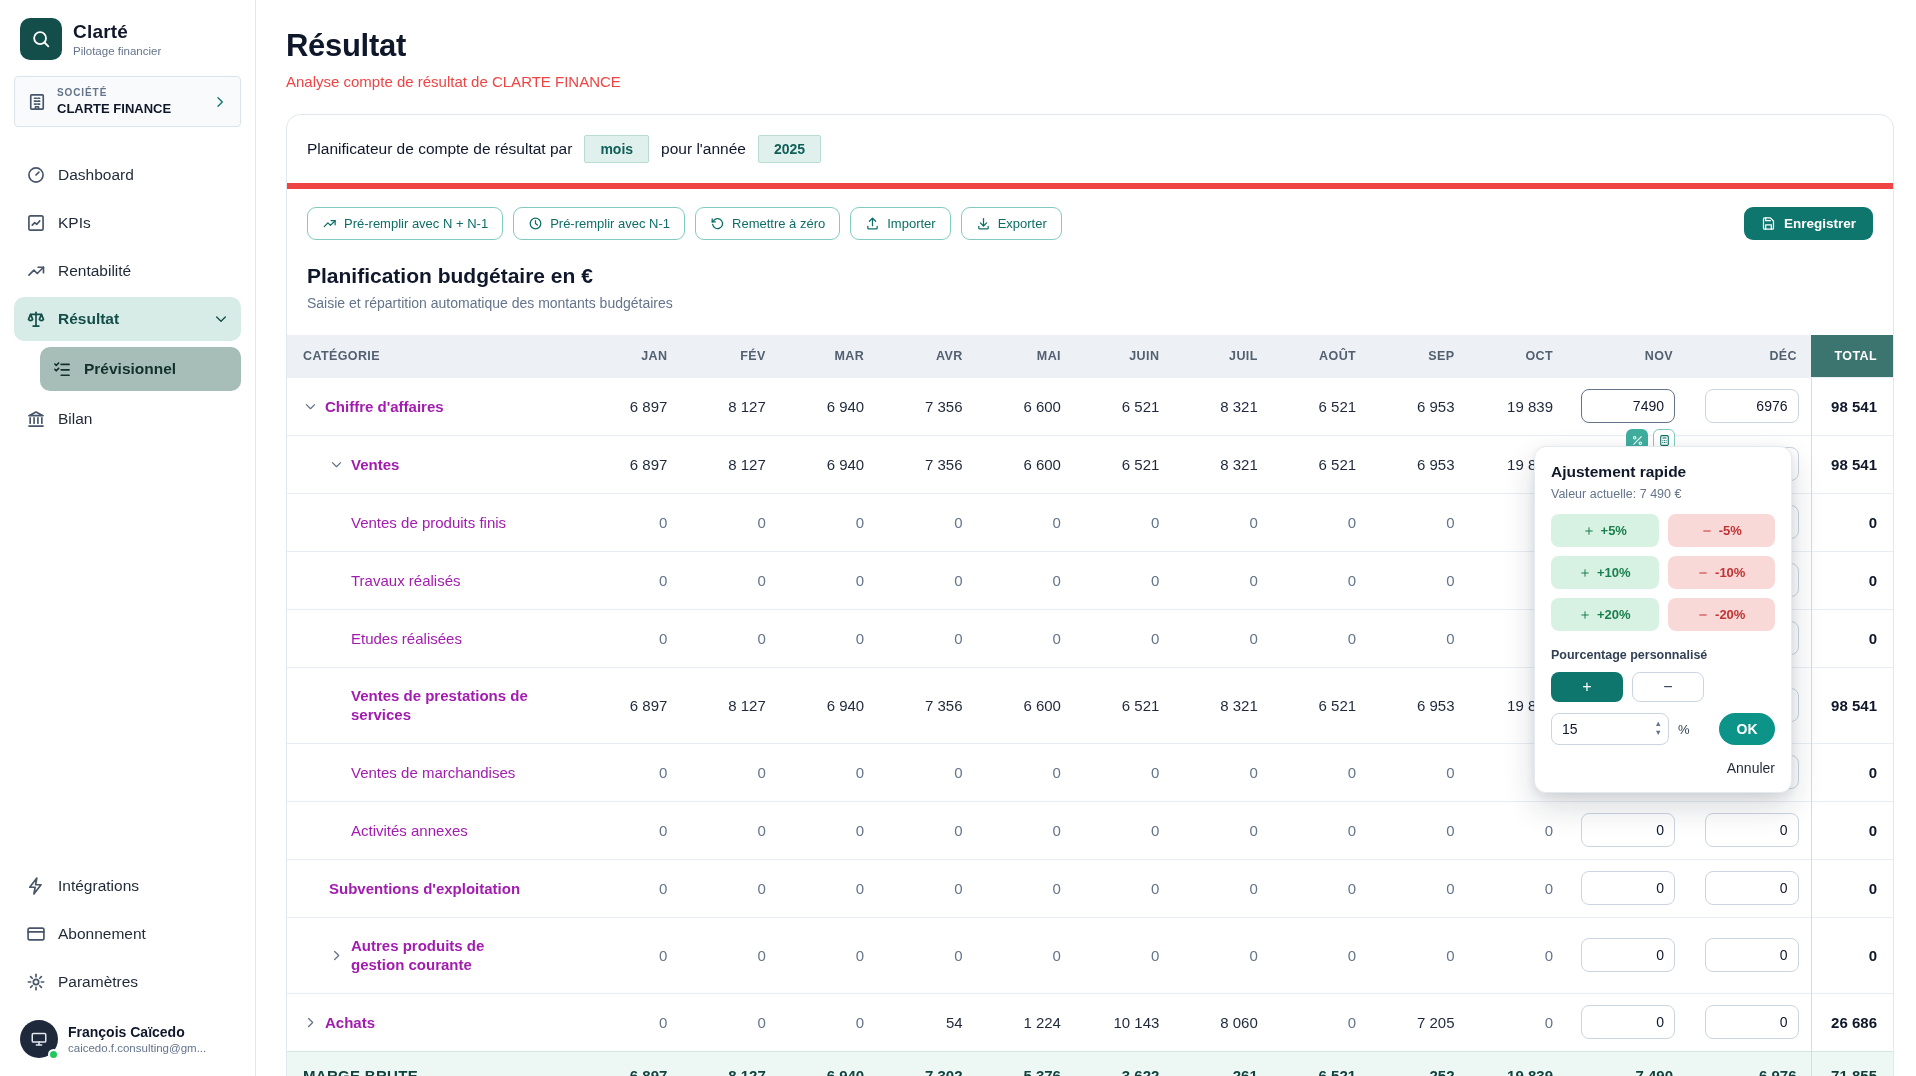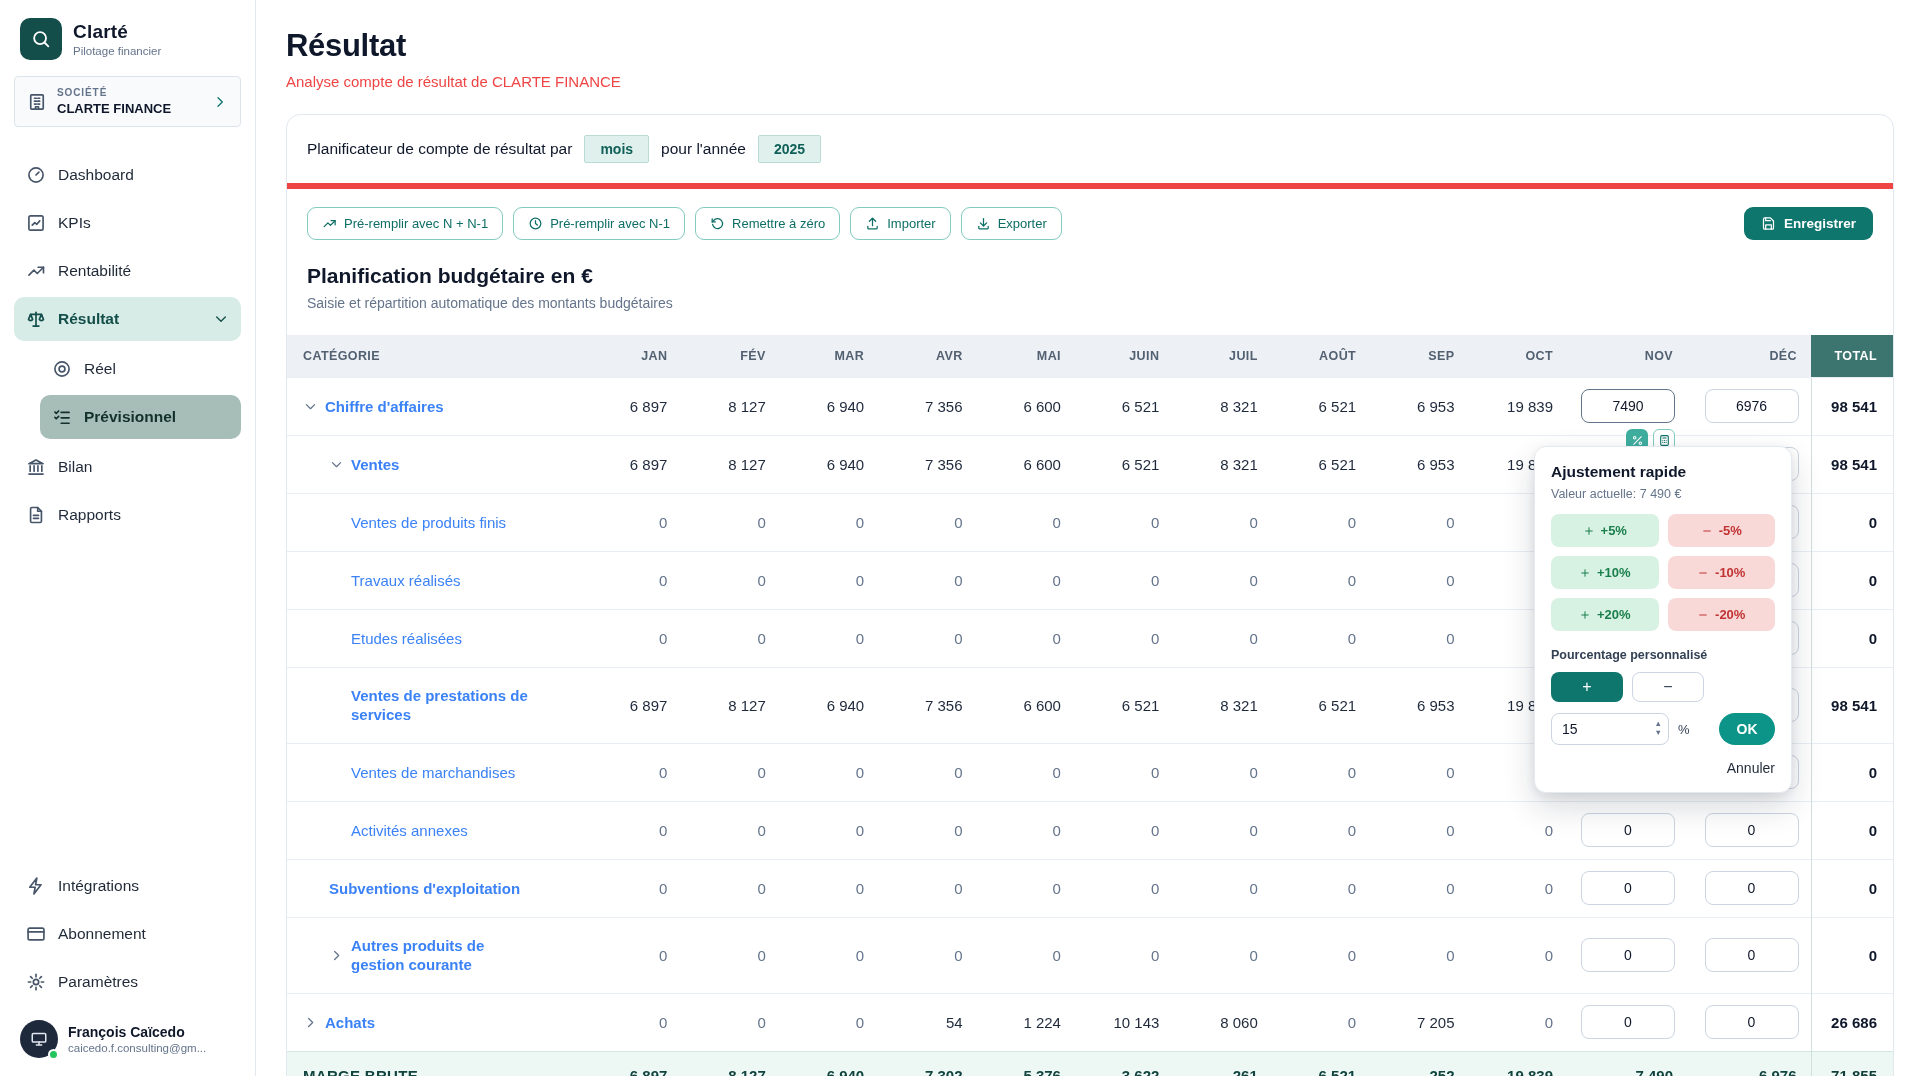--- a/index.html
+++ b/index.html
@@ -57,27 +57,27 @@
   
   table{width:100%;border-collapse:collapse;table-layout:fixed}
   thead th{background:#edf1f5;color:#526071;font-size:12.5px;font-weight:700;letter-spacing:.4px;height:42px;padding:0 14px;text-align:right;white-space:nowrap}
   thead th.cat{text-align:left;padding-left:16px}
   thead th.total{background:#3c7470;color:#fff;padding-right:16px}
   tbody td{border-top:1px solid #e9eef4;height:58px;padding:0 14px;text-align:right;font-size:15px;color:#1e293b;white-space:nowrap;vertical-align:middle}
   tbody tr.tall td{height:76px}
   td.cat{text-align:left;padding-left:16px;padding-right:6px}
   .cat-inner{display:flex;align-items:center;gap:7px}
   .row-chevron{width:15px;height:15px;min-width:15px;color:#64748b;cursor:pointer}
-  .cat-label{font-size:15px;color:#3b82f6}
+  .cat-label{font-size:15px;color:#a21caf}
   .cat-label.b{font-weight:700}
   .cat-label.wrap{white-space:normal;max-width:188px;line-height:1.3}
   td.num.zero{color:#64748b}
   td.editable{padding:0 12px}
   td.editable .wrap{position:relative;display:flex;justify-content:flex-end;align-items:center}
-  .cell-input{width:94px;height:34px;border:1px solid #cbd5e1;border-radius:8px;text-align:center;padding:0 10px;font-size:14px;color:#0f172a;background:#fff}
+  .cell-input{width:94px;height:34px;border:1px solid #cbd5e1;border-radius:8px;text-align:right;padding:0 10px;font-size:14px;color:#0f172a;background:#fff}
   .cell-input.focused{border:1.5px solid #64748b}
   .quick-icons{position:absolute;right:0;top:40px;display:flex;gap:5px;z-index:15}
   .qicon{width:22px;height:22px;border-radius:6px;display:flex;align-items:center;justify-content:center;cursor:pointer;padding:0}
   .qicon svg{width:13px;height:13px}
   .qicon.pct{background:#3fae9f;color:#fff;border:none}
   .qicon.calc{background:#fff;border:1px solid #82cbc0;color:#0e6e66}
   td.total,th.total{width:82px}
   tbody td.total{font-weight:700;color:#0f172a;border-left:1px solid #cfe0dd;padding-right:16px}
   tfoot td{background:#edf7f4;color:#11443f;height:48px;border-top:1px solid #d3e5e1;font-weight:600;font-size:15px;padding:0 14px;text-align:right;white-space:nowrap}
   tfoot td.cat{text-align:left;padding-left:16px;font-weight:700;letter-spacing:.3px}
@@ -182,29 +182,20 @@
           </svg>
         </span>
         <span class="nav-label">Résultat</span>
         <span class="icon nav-caret">
           <svg viewBox="0 0 24 24" fill="none" stroke="currentColor" stroke-width="2" stroke-linecap="round" stroke-linejoin="round">
             <path d="M5.5 9 12 15.5 18.5 9"></path>
           </svg>
         </span>
       </div>
       <div class="nav-sub">
-        <div class="nav-item">
-          <span class="icon ni">
-            <svg viewBox="0 0 24 24" fill="none" stroke="currentColor" stroke-width="2" stroke-linecap="round" stroke-linejoin="round">
-              <circle cx="12" cy="12" r="8.5"></circle>
-              <circle cx="12" cy="12" r="3.5"></circle>
-            </svg>
-          </span>
-          <span class="nav-label">Réel</span>
-        </div>
         <div class="nav-item selected">
           <span class="icon ni">
             <svg viewBox="0 0 24 24" fill="none" stroke="currentColor" stroke-width="2" stroke-linecap="round" stroke-linejoin="round">
               <path d="m3.5 6 1.6 1.6L8 4.8"></path>
               <path d="M11 6.5h9.5"></path>
               <path d="m3.5 12.5 1.6 1.6L8 11.3"></path>
               <path d="M11 13h9.5"></path>
               <path d="M11 19.5h9.5"></path>
             </svg>
           </span>
@@ -213,30 +204,20 @@
       </div>
       <div class="nav-item">
         <span class="icon ni">
           <svg viewBox="0 0 24 24" fill="none" stroke="currentColor" stroke-width="2" stroke-linecap="round" stroke-linejoin="round">
             <path d="m12 3.5 8.5 4.5H3.5Z"></path>
             <path d="M5 10.5V17M9.7 10.5V17M14.3 10.5V17M19 10.5V17"></path>
             <path d="M3.5 20.5h17"></path>
           </svg>
         </span>
         <span class="nav-label">Bilan</span>
-      </div>
-      <div class="nav-item">
-        <span class="icon ni">
-          <svg viewBox="0 0 24 24" fill="none" stroke="currentColor" stroke-width="2" stroke-linecap="round" stroke-linejoin="round">
-            <path d="M14 3H7a1.5 1.5 0 0 0-1.5 1.5v15A1.5 1.5 0 0 0 7 21h10a1.5 1.5 0 0 0 1.5-1.5V7.5Z"></path>
-            <path d="M14 3v4.5h4.5"></path>
-            <path d="M9 12.5h6M9 16h6"></path>
-          </svg>
-        </span>
-        <span class="nav-label">Rapports</span>
       </div>
     </nav>
 
   <div class="nav nav-footer">
       <div class="nav-item">
         <span class="icon ni">
           <svg viewBox="0 0 24 24" fill="none" stroke="currentColor" stroke-width="2" stroke-linecap="round" stroke-linejoin="round">
             <path d="M13 2.5 4.5 13.5H11l-1.5 8L18 10.5h-6.5Z"></path>
           </svg>
         </span>

